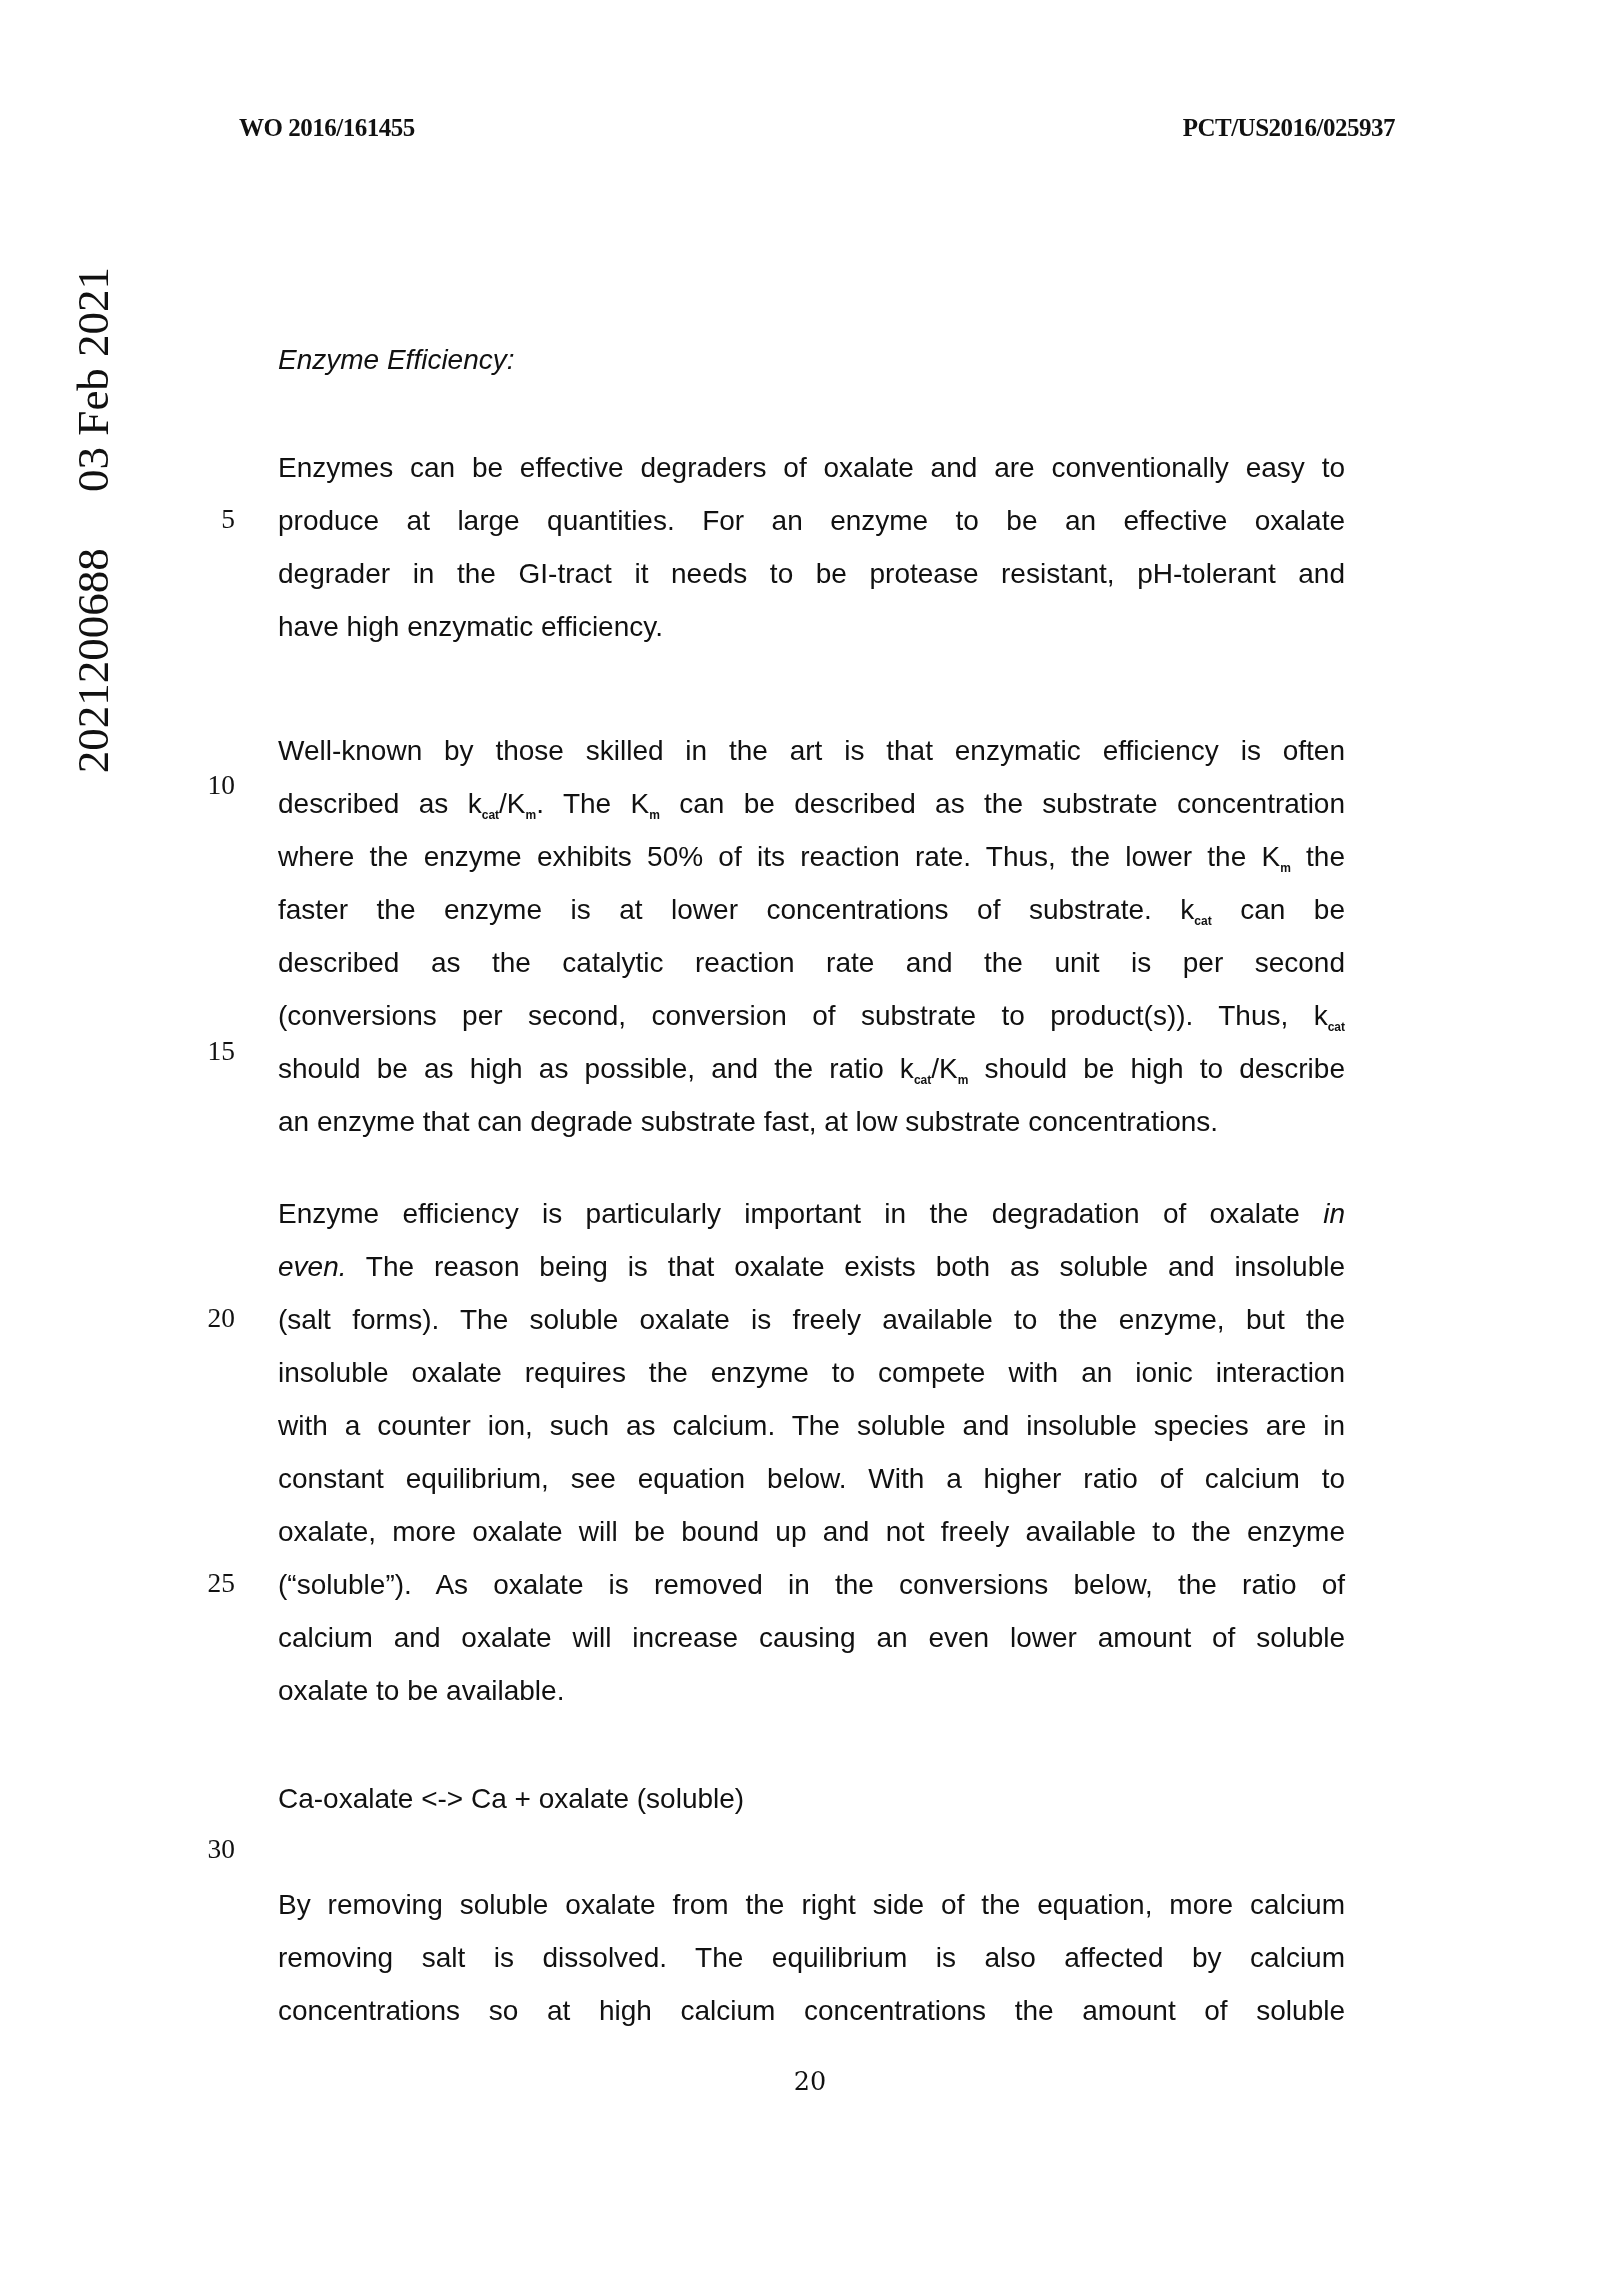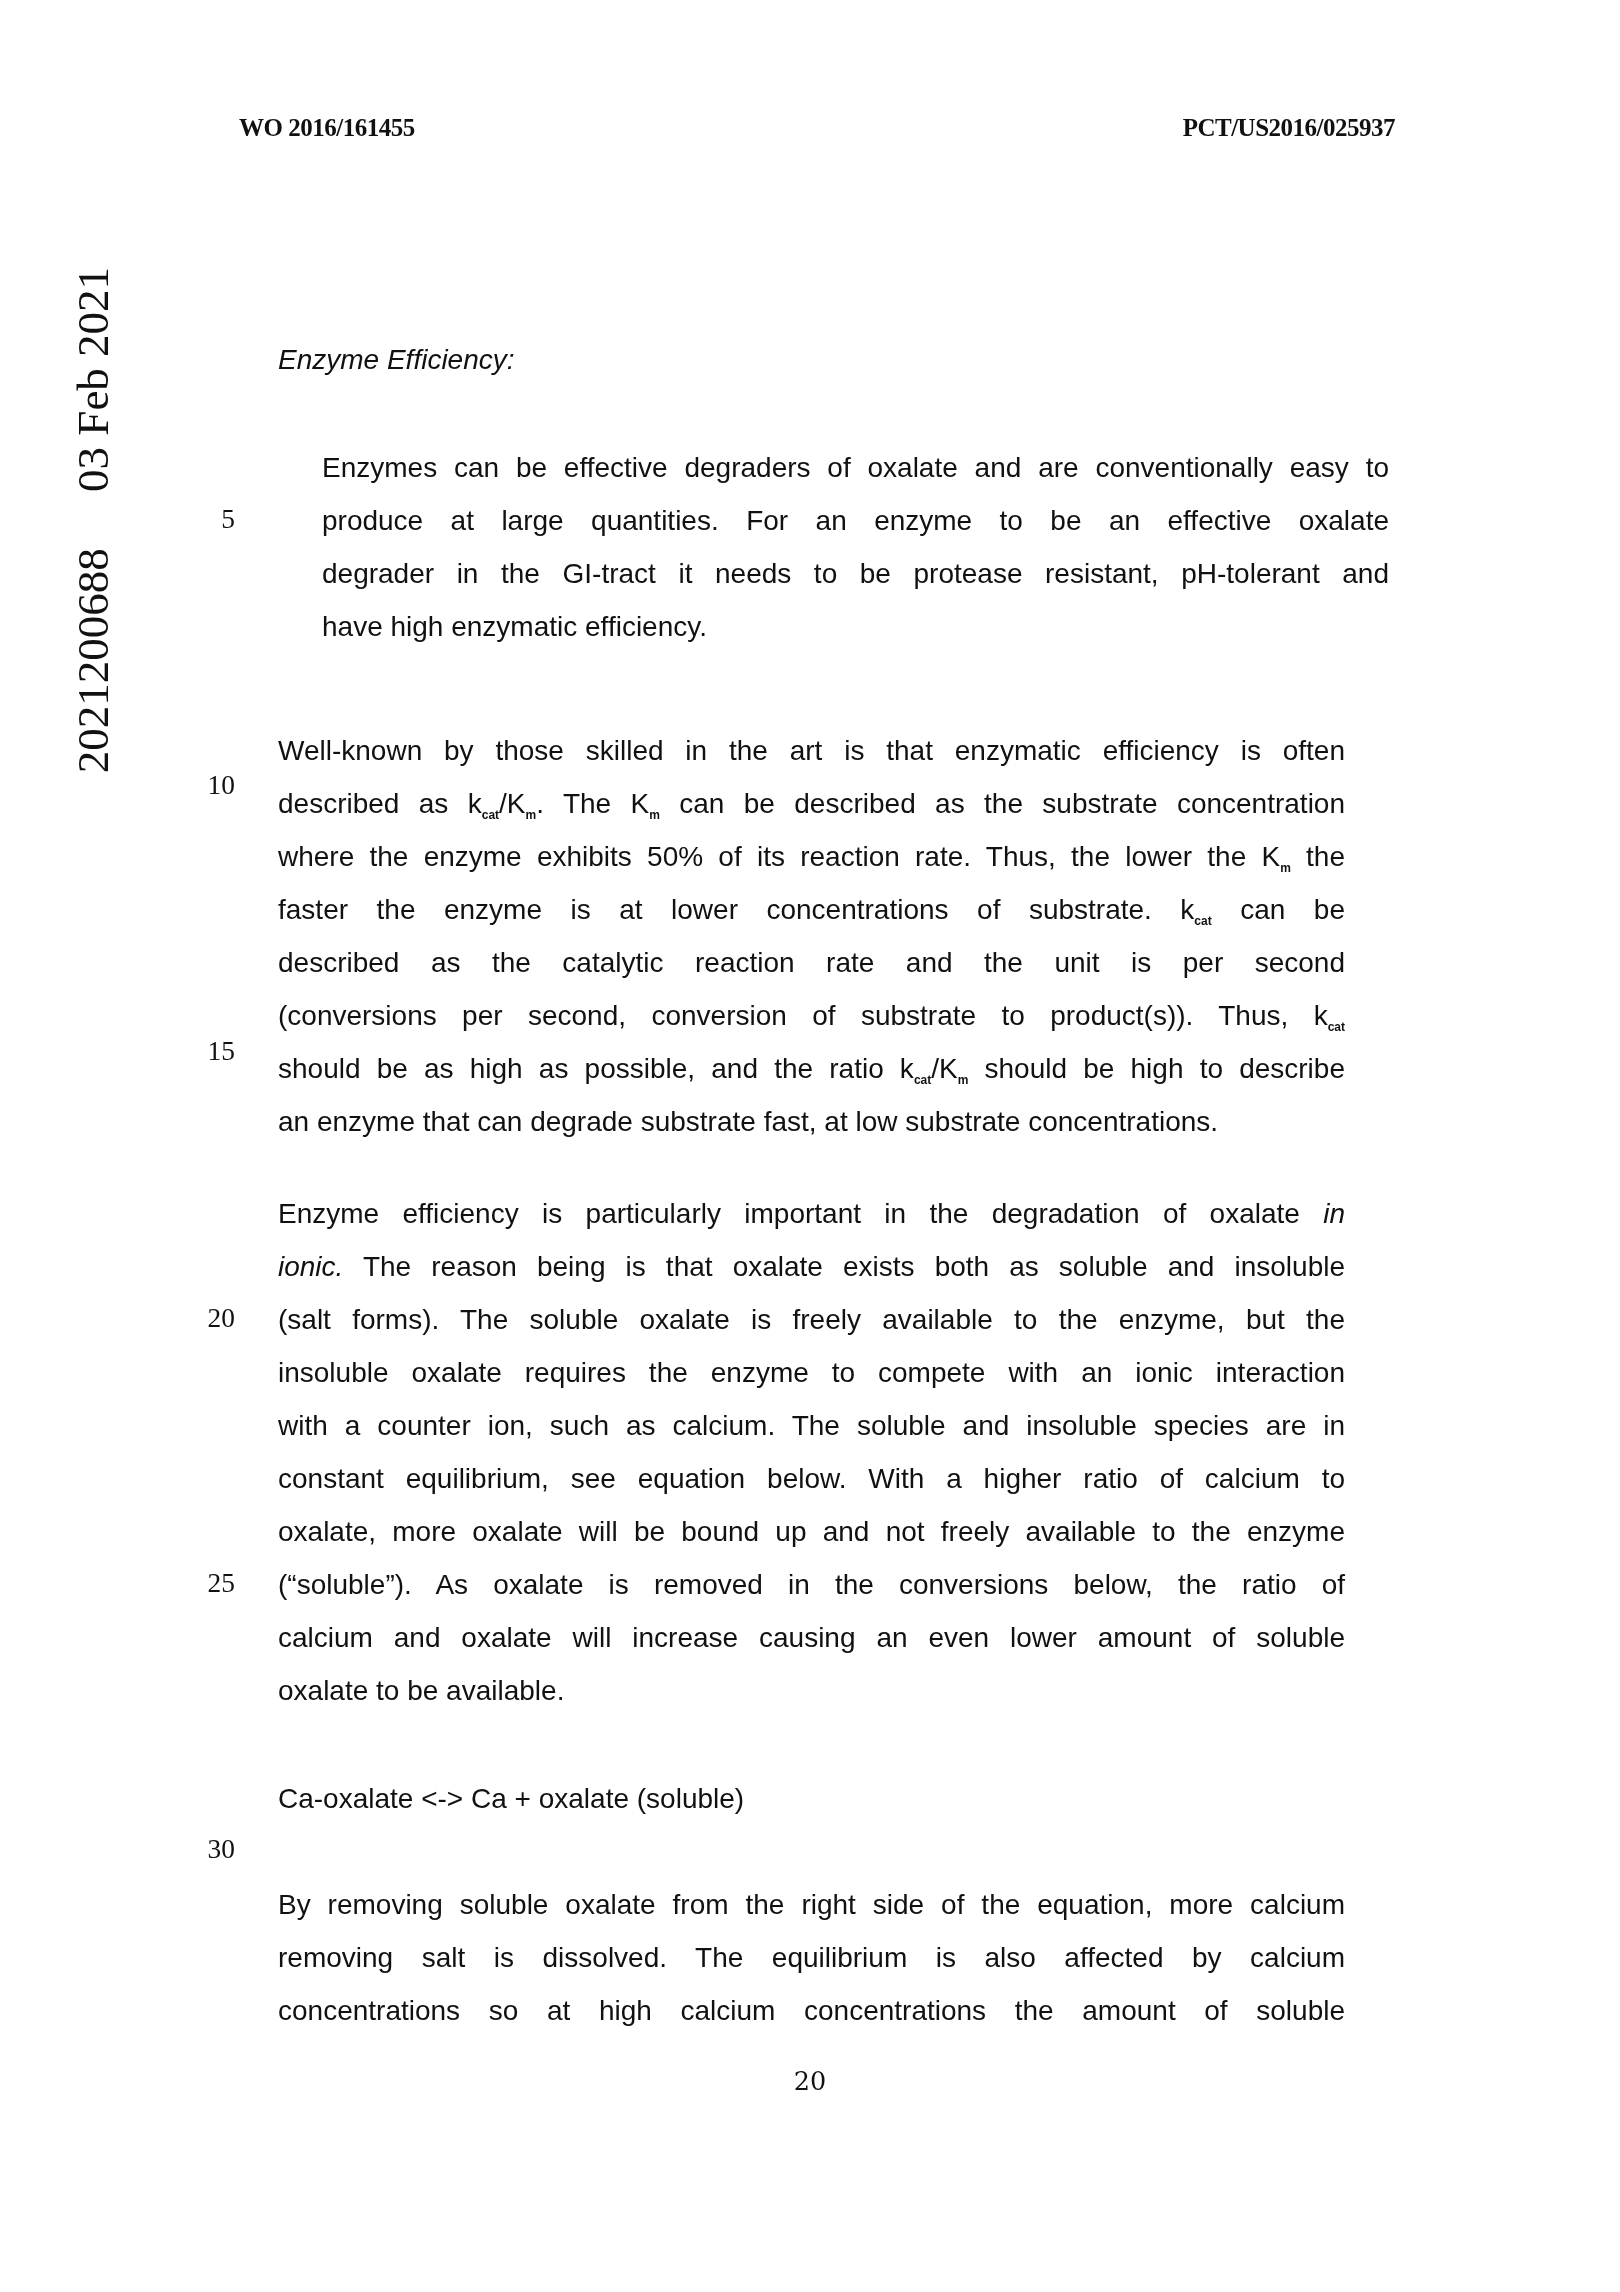--- a/index.html
+++ b/index.html
@@ -26,41 +26,41 @@
 
 <div class="side">
   <div class="side-inner">2021200688     03 Feb 2021</div>
 </div>
 
 <div class="body" style="top:0;">
   <div class="p heading" style="top:333px;">
     <span class="ln last">Enzyme Efficiency:</span>
   </div>
 
-  <div class="p" style="top:441px;margin-left:44px;">
+  <div class="p" style="top:441px;">
     <span class="ln">Enzymes can be effective degraders of oxalate and are conventionally easy to</span>
     <span class="ln">produce at large quantities. For an enzyme to be an effective oxalate</span>
     <span class="ln">degrader in the GI-tract it needs to be protease resistant, pH-tolerant and</span>
     <span class="ln last">have high enzymatic efficiency.</span>
   </div>
 
   <div class="p" style="top:724px;">
     <span class="ln sub-line">Well-known by those skilled in the art is that enzymatic efficiency is often</span>
     <span class="ln sub-line">described as k<sub>cat</sub>/K<sub>m</sub>. The K<sub>m</sub> can be described as the substrate concentration</span>
     <span class="ln sub-line">where the enzyme exhibits 50% of its reaction rate. Thus, the lower the K<sub>m</sub> the</span>
     <span class="ln sub-line">faster the enzyme is at lower concentrations of substrate. k<sub>cat</sub> can be</span>
     <span class="ln sub-line">described as the catalytic reaction rate and the unit is per second</span>
     <span class="ln sub-line">(conversions per second, conversion of substrate to product(s)). Thus, k<sub>cat</sub></span>
     <span class="ln sub-line">should be as high as possible, and the ratio k<sub>cat</sub>/K<sub>m</sub> should be high to describe</span>
     <span class="ln last sub-line">an enzyme that can degrade substrate fast, at low substrate concentrations.</span>
   </div>
 
   <div class="p" style="top:1187px;">
     <span class="ln sub-line">Enzyme efficiency is particularly important in the degradation of oxalate <i>in</i></span>
-    <span class="ln sub-line"><i>ionic.</i> The reason being is that oxalate exists both as soluble and insoluble</span>
+    <span class="ln sub-line"><i>even.</i> The reason being is that oxalate exists both as soluble and insoluble</span>
     <span class="ln">(salt forms). The soluble oxalate is freely available to the enzyme, but the</span>
     <span class="ln">insoluble oxalate requires the enzyme to compete with an ionic interaction</span>
     <span class="ln">with a counter ion, such as calcium. The soluble and insoluble species are in</span>
     <span class="ln">constant equilibrium, see equation below. With a higher ratio of calcium to</span>
     <span class="ln">oxalate, more oxalate will be bound up and not freely available to the enzyme</span>
     <span class="ln">(“soluble”).  As oxalate is removed in the conversions below, the ratio of</span>
     <span class="ln">calcium and oxalate will increase causing an even lower amount of soluble</span>
     <span class="ln last">oxalate to be available.</span>
   </div>
 

